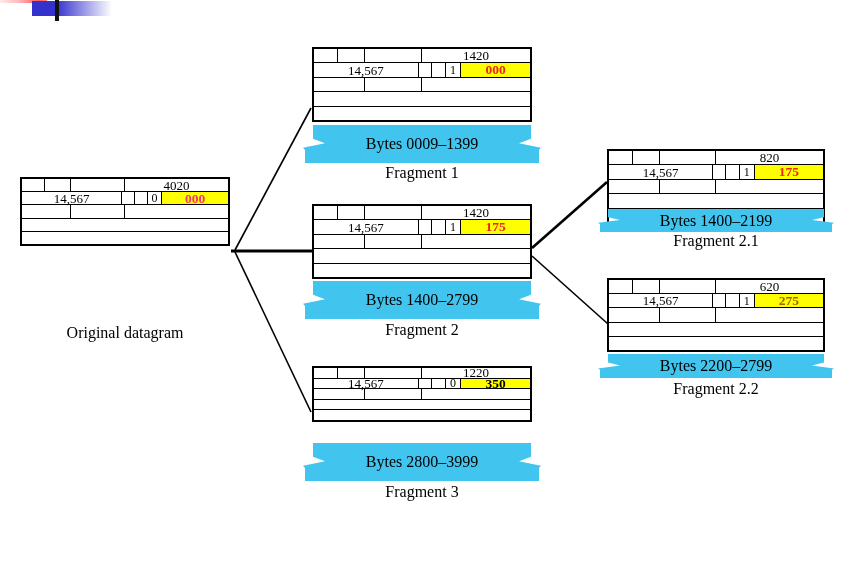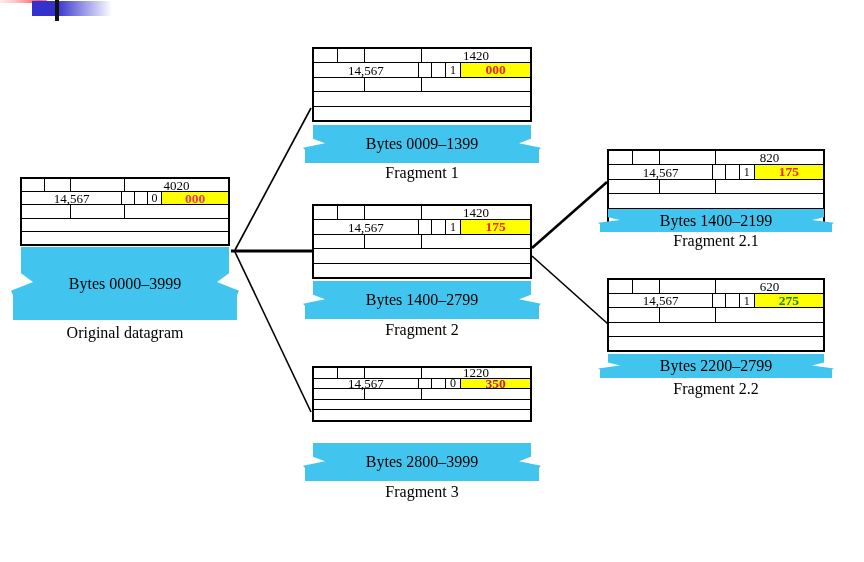--- a/index.html
+++ b/index.html
@@ -82,26 +82,20 @@
         <div class="hcell bordered" style="width: 26.2%;"></div>
         <div class="hcell" style="width: 50%;"></div>
       </div>
       <div class="hrow">
         <div class="hcell" style="width: 100%;"></div>
       </div>
       <div class="hrow">
         <div class="hcell" style="width: 100%;"></div>
       </div>
     </div>
-    <div class="band" style="left: 8px; top: 247px; width: 234px; height: 73px;">
-      <svg width="234" height="73" viewBox="0 0 234 73">
-        <polygon points="13,0 221,0 221,26.3 209,35 231,43.8 229,48.2 229,73 5,73 5,48.2 3,43.8 25,35 13,26.3" fill="#41c5ef"></polygon>
-      </svg>
-      <div class="band-text">Bytes 0000–3999</div>
-    </div>
     <div class="boxlabel" style="left: 8px; top: 324px; width: 234px;">Original datagram</div>
     <div class="hbox" style="left: 312px; top: 47px; width: 220px; height: 75px;">
       <div class="hrow">
         <div class="hcell bordered" style="width: 11%;"></div>
         <div class="hcell bordered" style="width: 12.8%;"></div>
         <div class="hcell bordered" style="width: 26.2%;"></div>
         <div class="hcell" style="width: 50%;">1420</div>
       </div>
       <div class="hrow">
         <div class="hcell bordered" style="width: 48.6%;">14,567</div>
@@ -167,21 +161,21 @@
         <div class="hcell bordered" style="width: 11%;"></div>
         <div class="hcell bordered" style="width: 12.8%;"></div>
         <div class="hcell bordered" style="width: 26.2%;"></div>
         <div class="hcell" style="width: 50%;">1220</div>
       </div>
       <div class="hrow">
         <div class="hcell bordered" style="width: 48.6%;">14,567</div>
         <div class="hcell bordered" style="width: 6.2%;"></div>
         <div class="hcell bordered" style="width: 6.2%;"></div>
         <div class="hcell bordered flag" style="width: 7.1%;">0</div>
-        <div class="hcell offset" style="width: 31.9%; background: rgb(255, 255, 0); color: #be185d;">350</div>
+        <div class="hcell offset" style="width: 31.9%; background: rgb(255, 255, 0); color: #000000;">350</div>
       </div>
       <div class="hrow">
         <div class="hcell bordered" style="width: 23.8%;"></div>
         <div class="hcell bordered" style="width: 26.2%;"></div>
         <div class="hcell" style="width: 50%;"></div>
       </div>
       <div class="hrow">
         <div class="hcell" style="width: 100%;"></div>
       </div>
       <div class="hrow">
@@ -233,21 +227,21 @@
         <div class="hcell bordered" style="width: 11%;"></div>
         <div class="hcell bordered" style="width: 12.8%;"></div>
         <div class="hcell bordered" style="width: 26.2%;"></div>
         <div class="hcell" style="width: 50%;">620</div>
       </div>
       <div class="hrow">
         <div class="hcell bordered" style="width: 48.6%;">14,567</div>
         <div class="hcell bordered" style="width: 6.2%;"></div>
         <div class="hcell bordered" style="width: 6.2%;"></div>
         <div class="hcell bordered flag" style="width: 7.1%;">1</div>
-        <div class="hcell offset" style="width: 31.9%; background: rgb(255, 255, 0); color: #15803d;">275</div>
+        <div class="hcell offset" style="width: 31.9%; background: rgb(255, 255, 0); color: #a16207;">275</div>
       </div>
       <div class="hrow">
         <div class="hcell bordered" style="width: 23.8%;"></div>
         <div class="hcell bordered" style="width: 26.2%;"></div>
         <div class="hcell" style="width: 50%;"></div>
       </div>
       <div class="hrow">
         <div class="hcell" style="width: 100%;"></div>
       </div>
       <div class="hrow">

